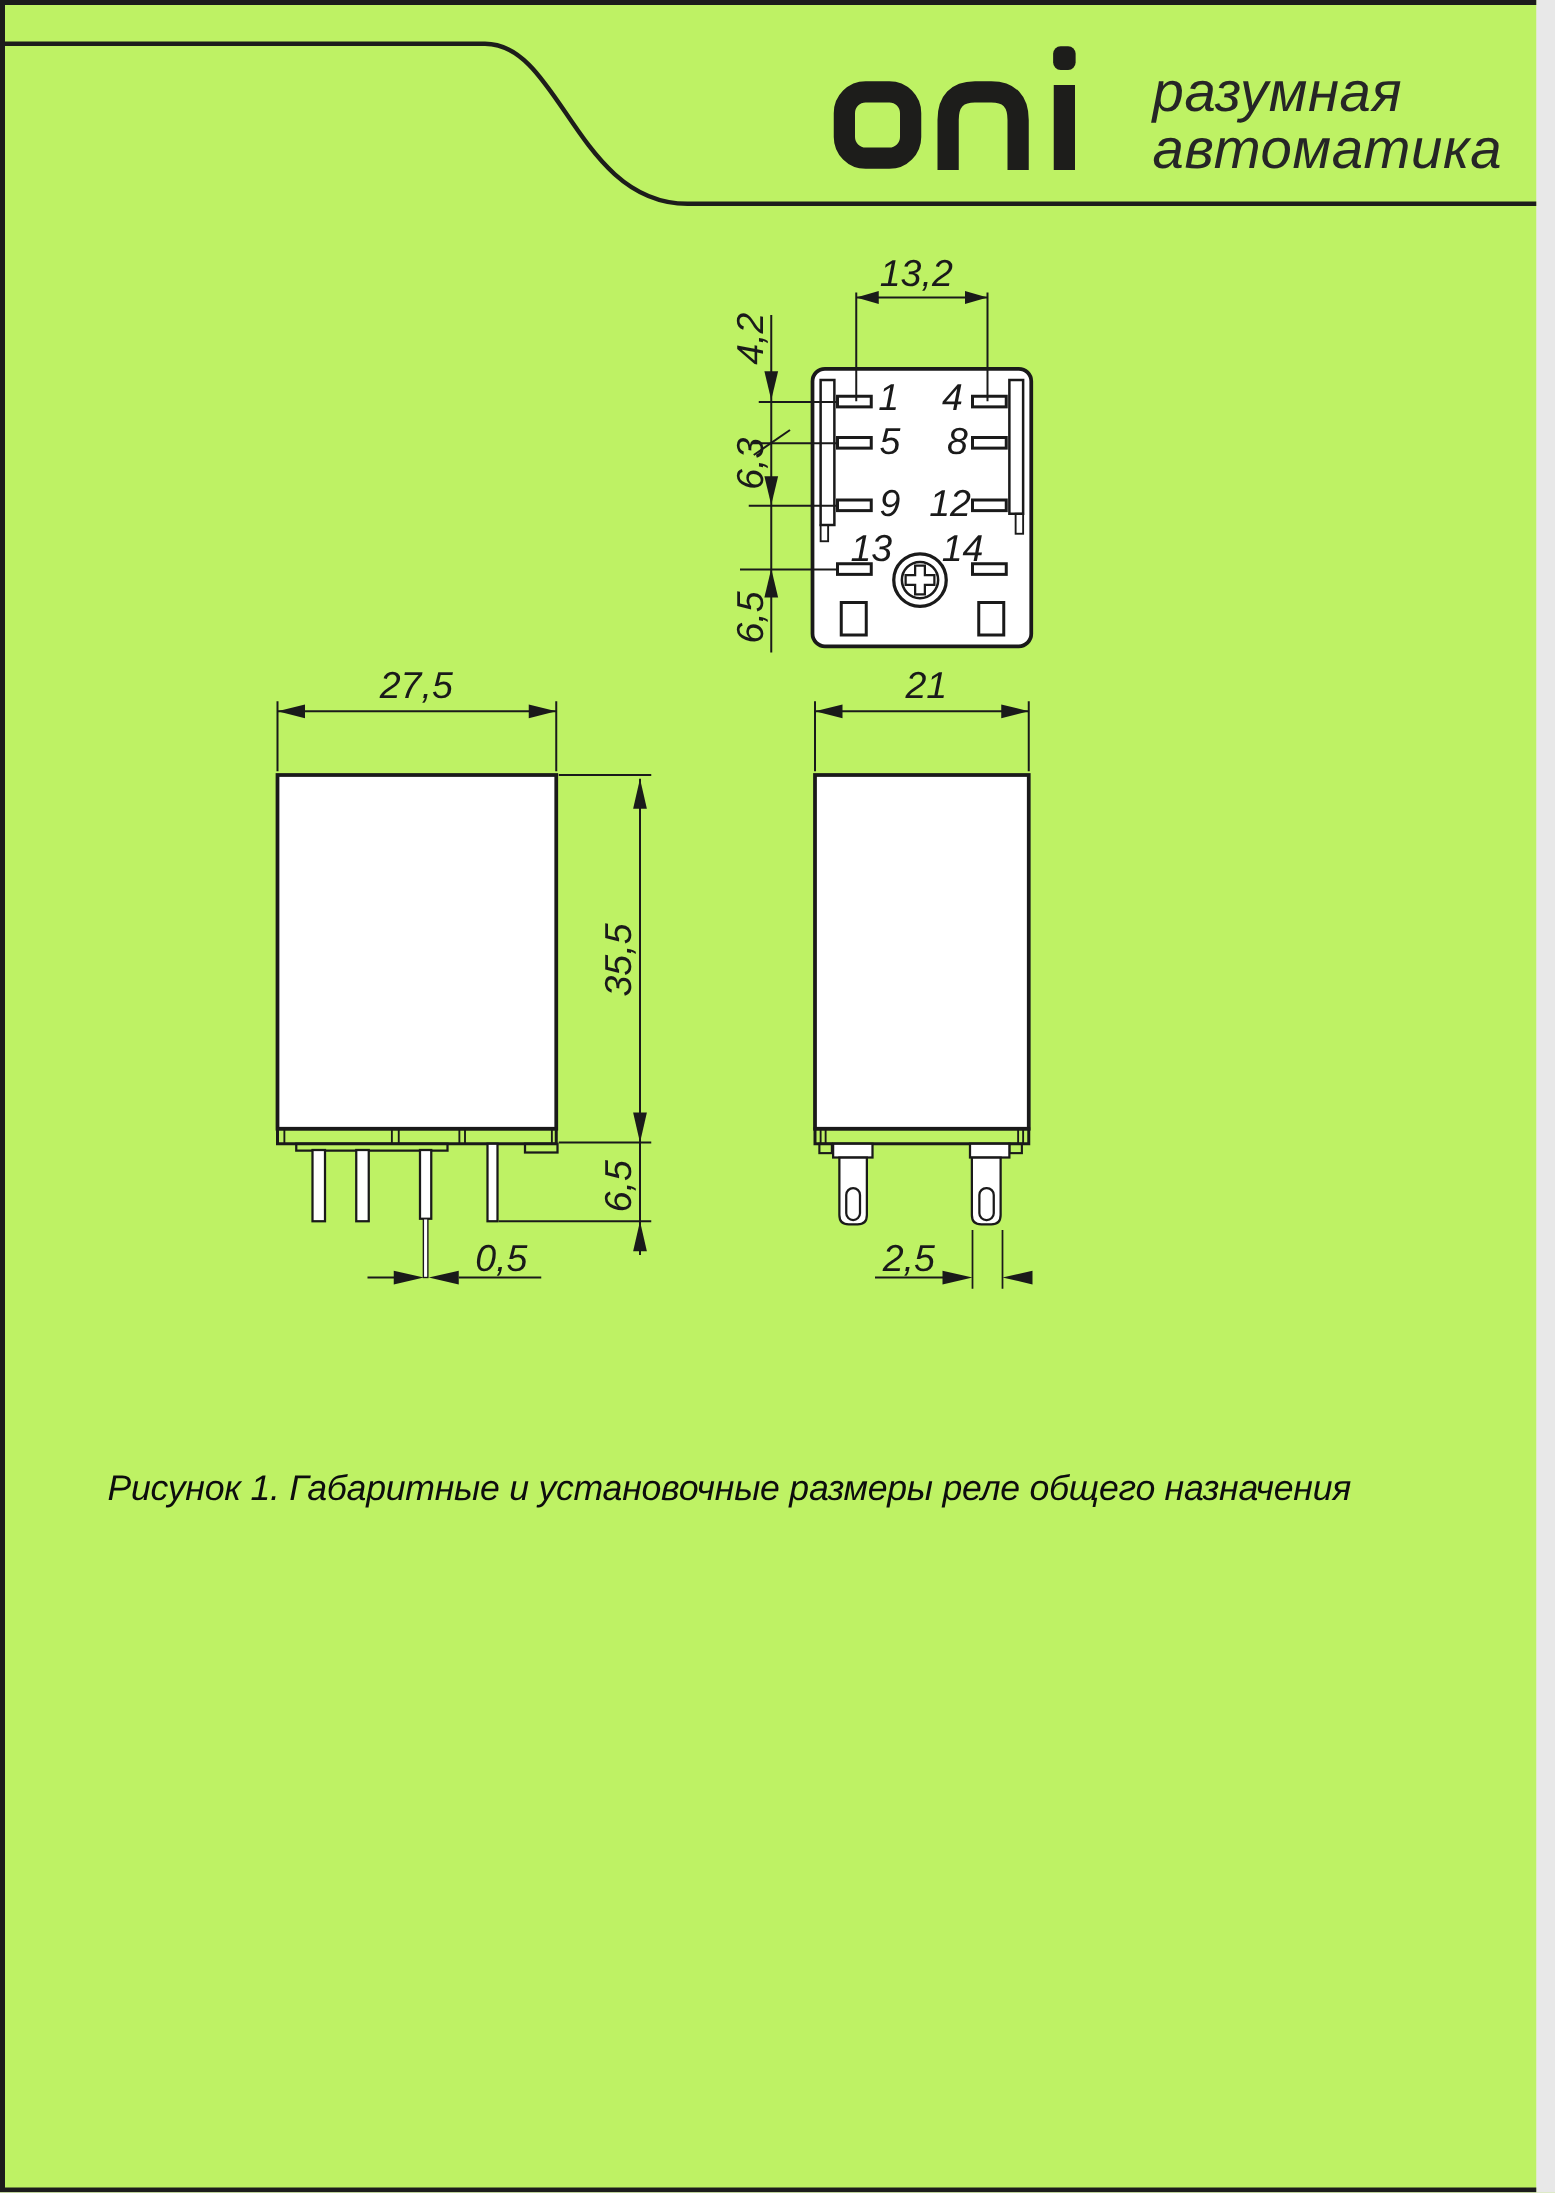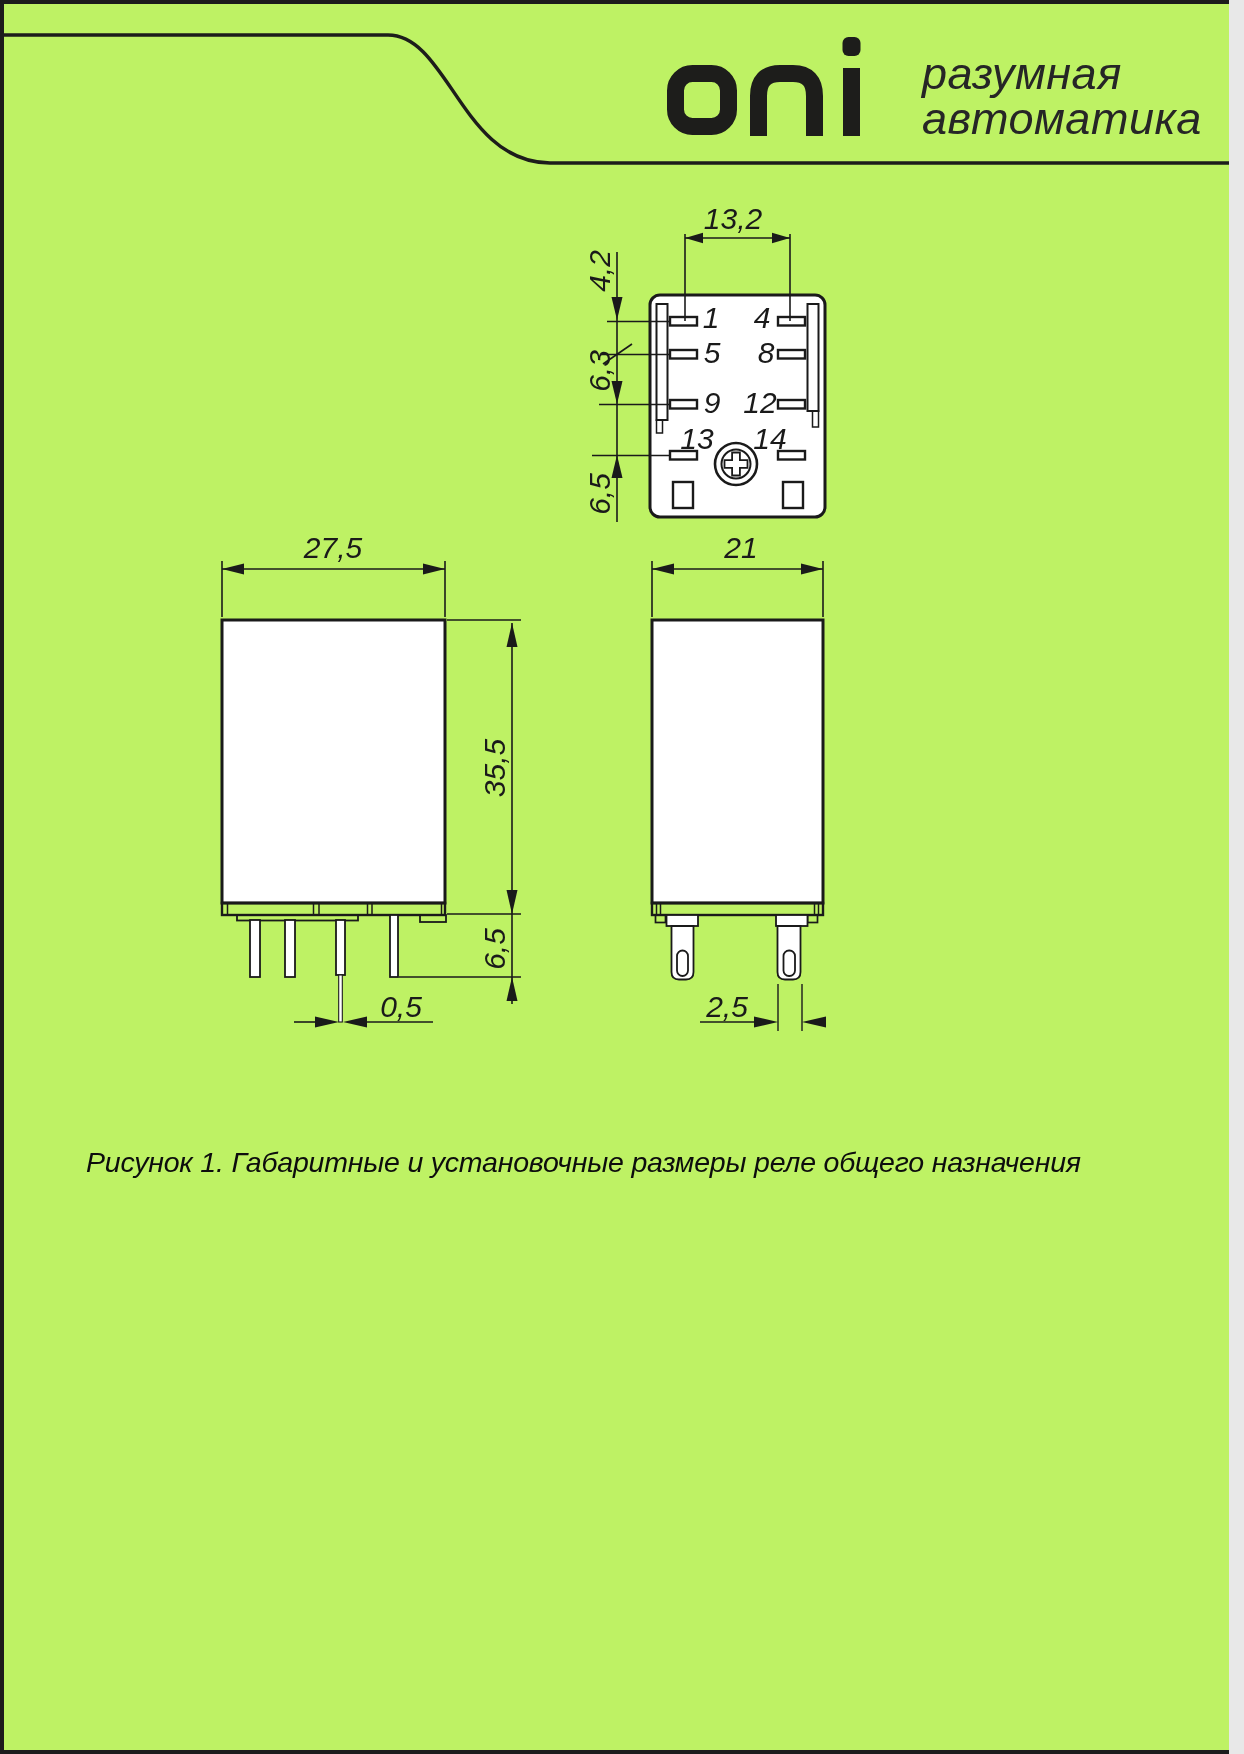--- a/index.html
+++ b/index.html
@@ -13,21 +13,21 @@
     font-style:italic;
   }
   .page svg { position:absolute; left:0; top:0; }
   svg text { font-family:"Liberation Sans", sans-serif; fill:#1a1a1a; }
   svg .dim  { font-size:30px; }
   svg .pinlbl { font-size:30px; }
   svg .tagline { font-size:45px; fill:#262626; letter-spacing:0.5px; }
   .caption {
     position:absolute;
     left:86px;
-    top:1070px;
+    top:1099px;
     font-size:28.5px;
     line-height:37px;
     color:#0d0d0d;
     white-space:pre-wrap;
     letter-spacing:-0.2px;
   }
 </style>
 </head>
 <body>
 

